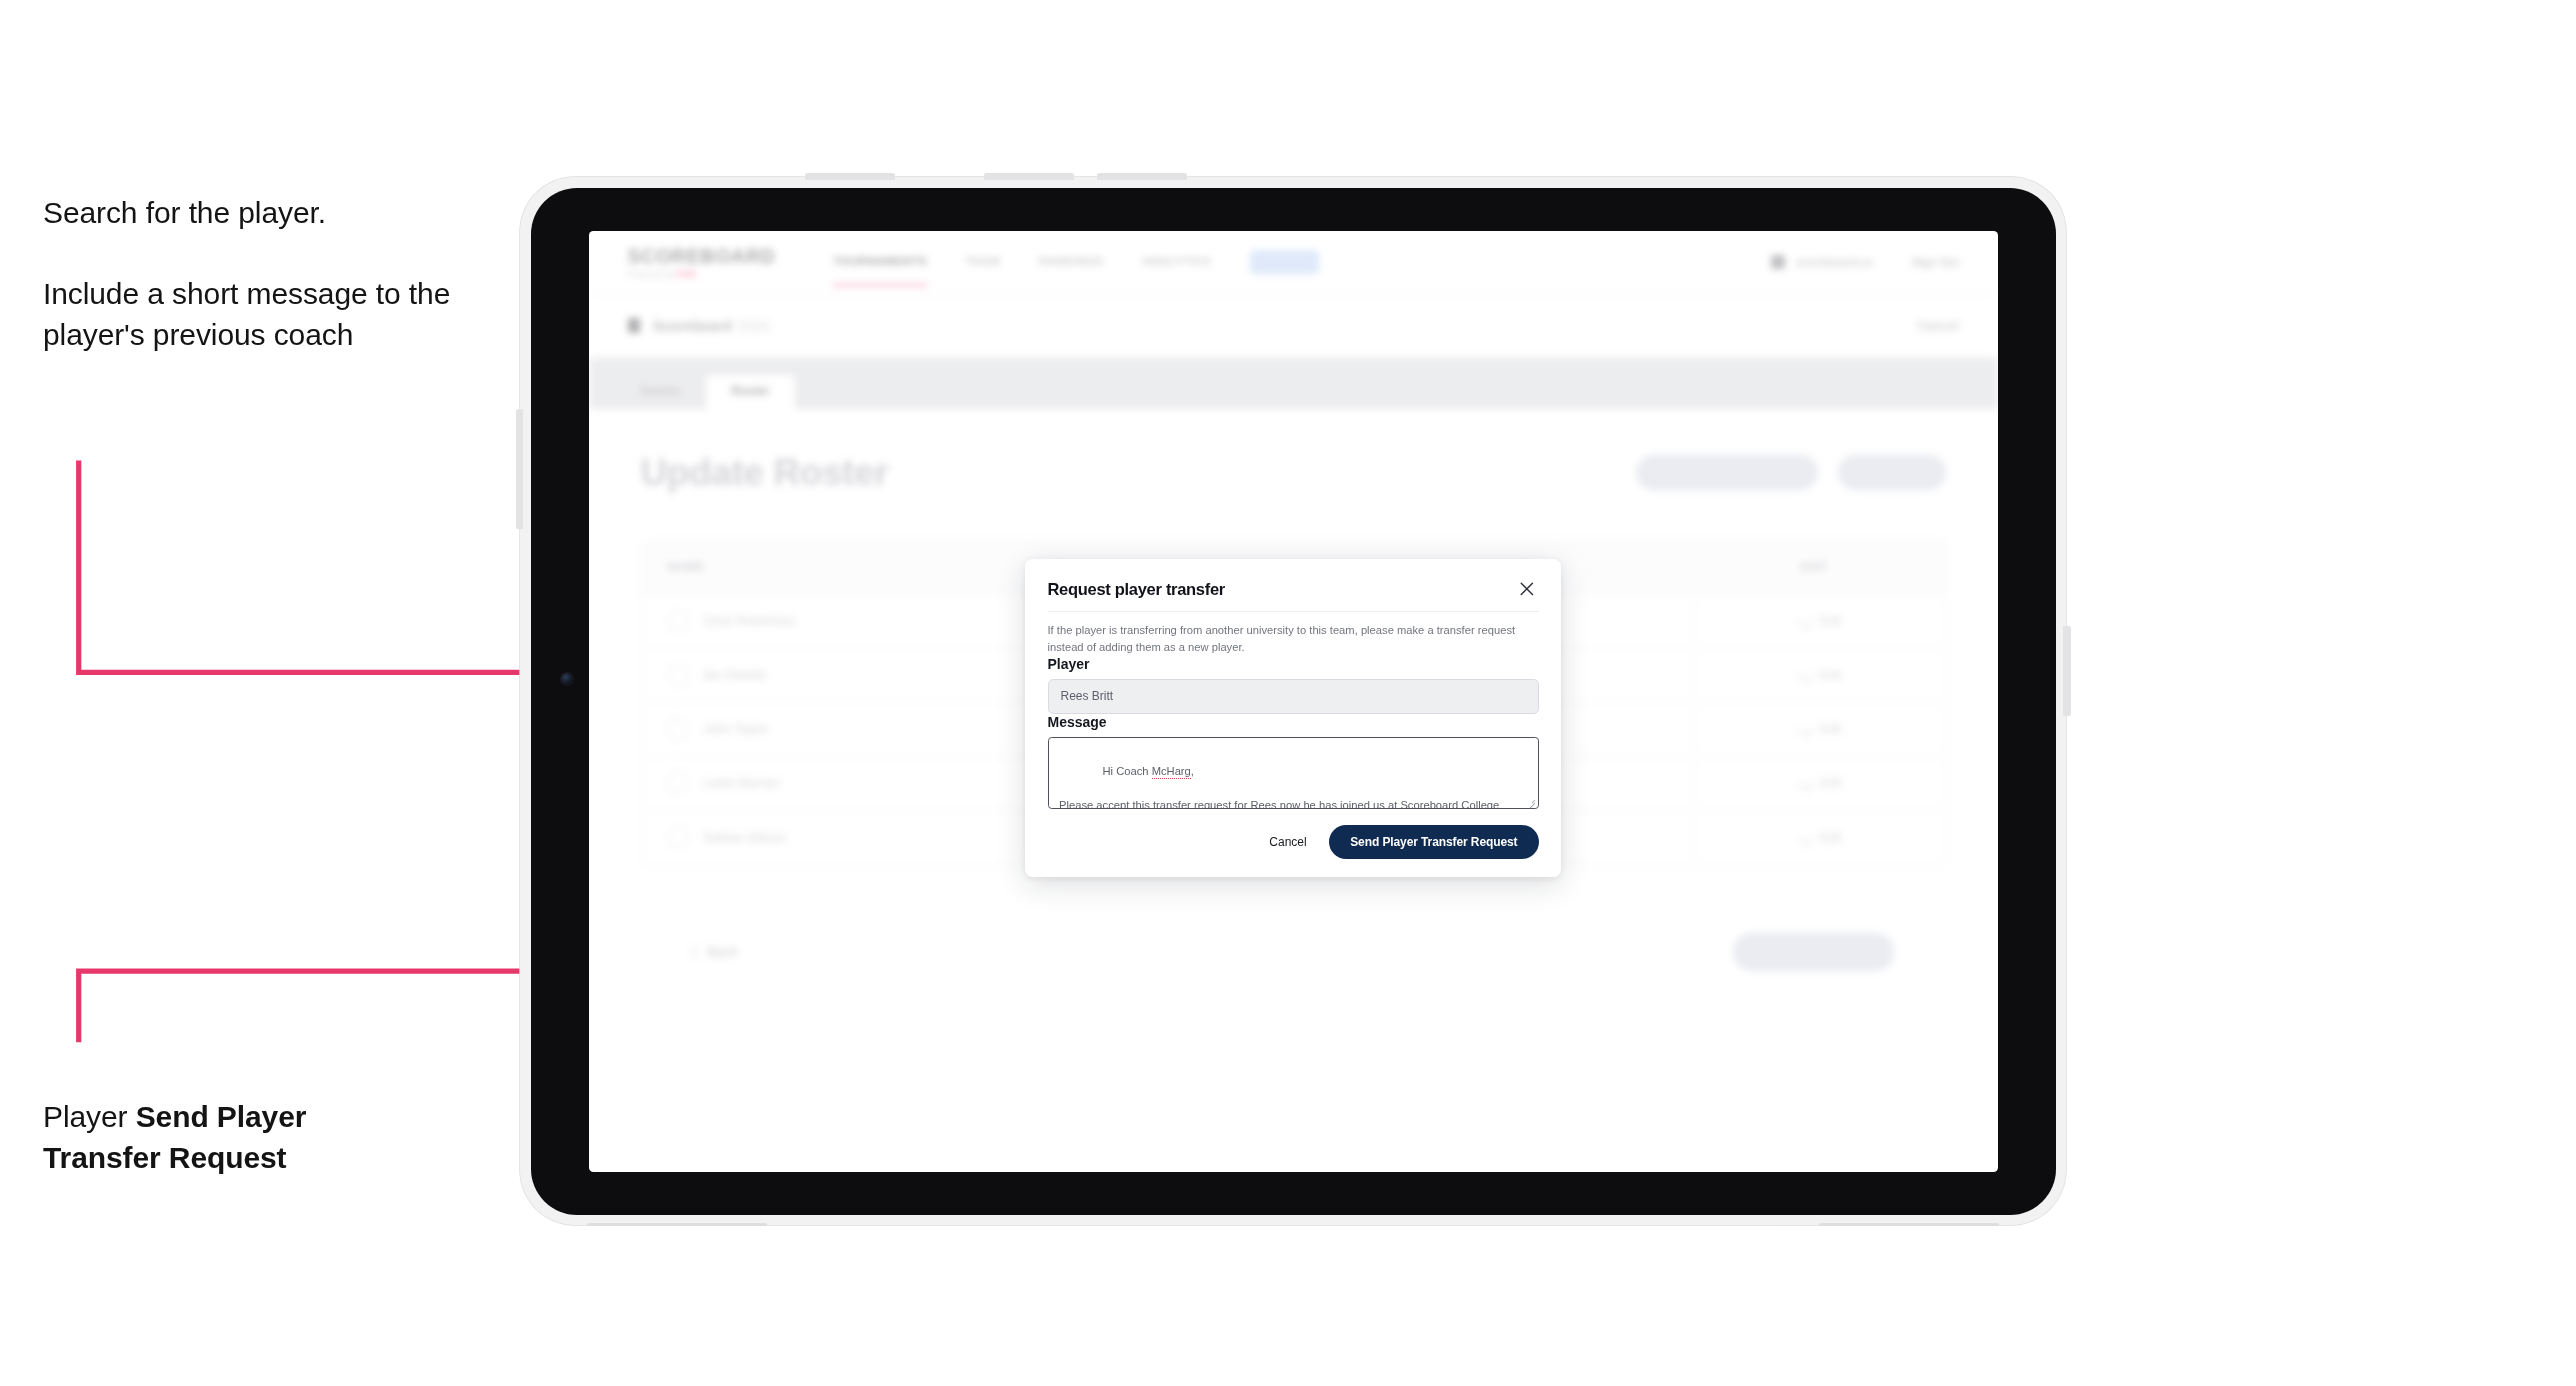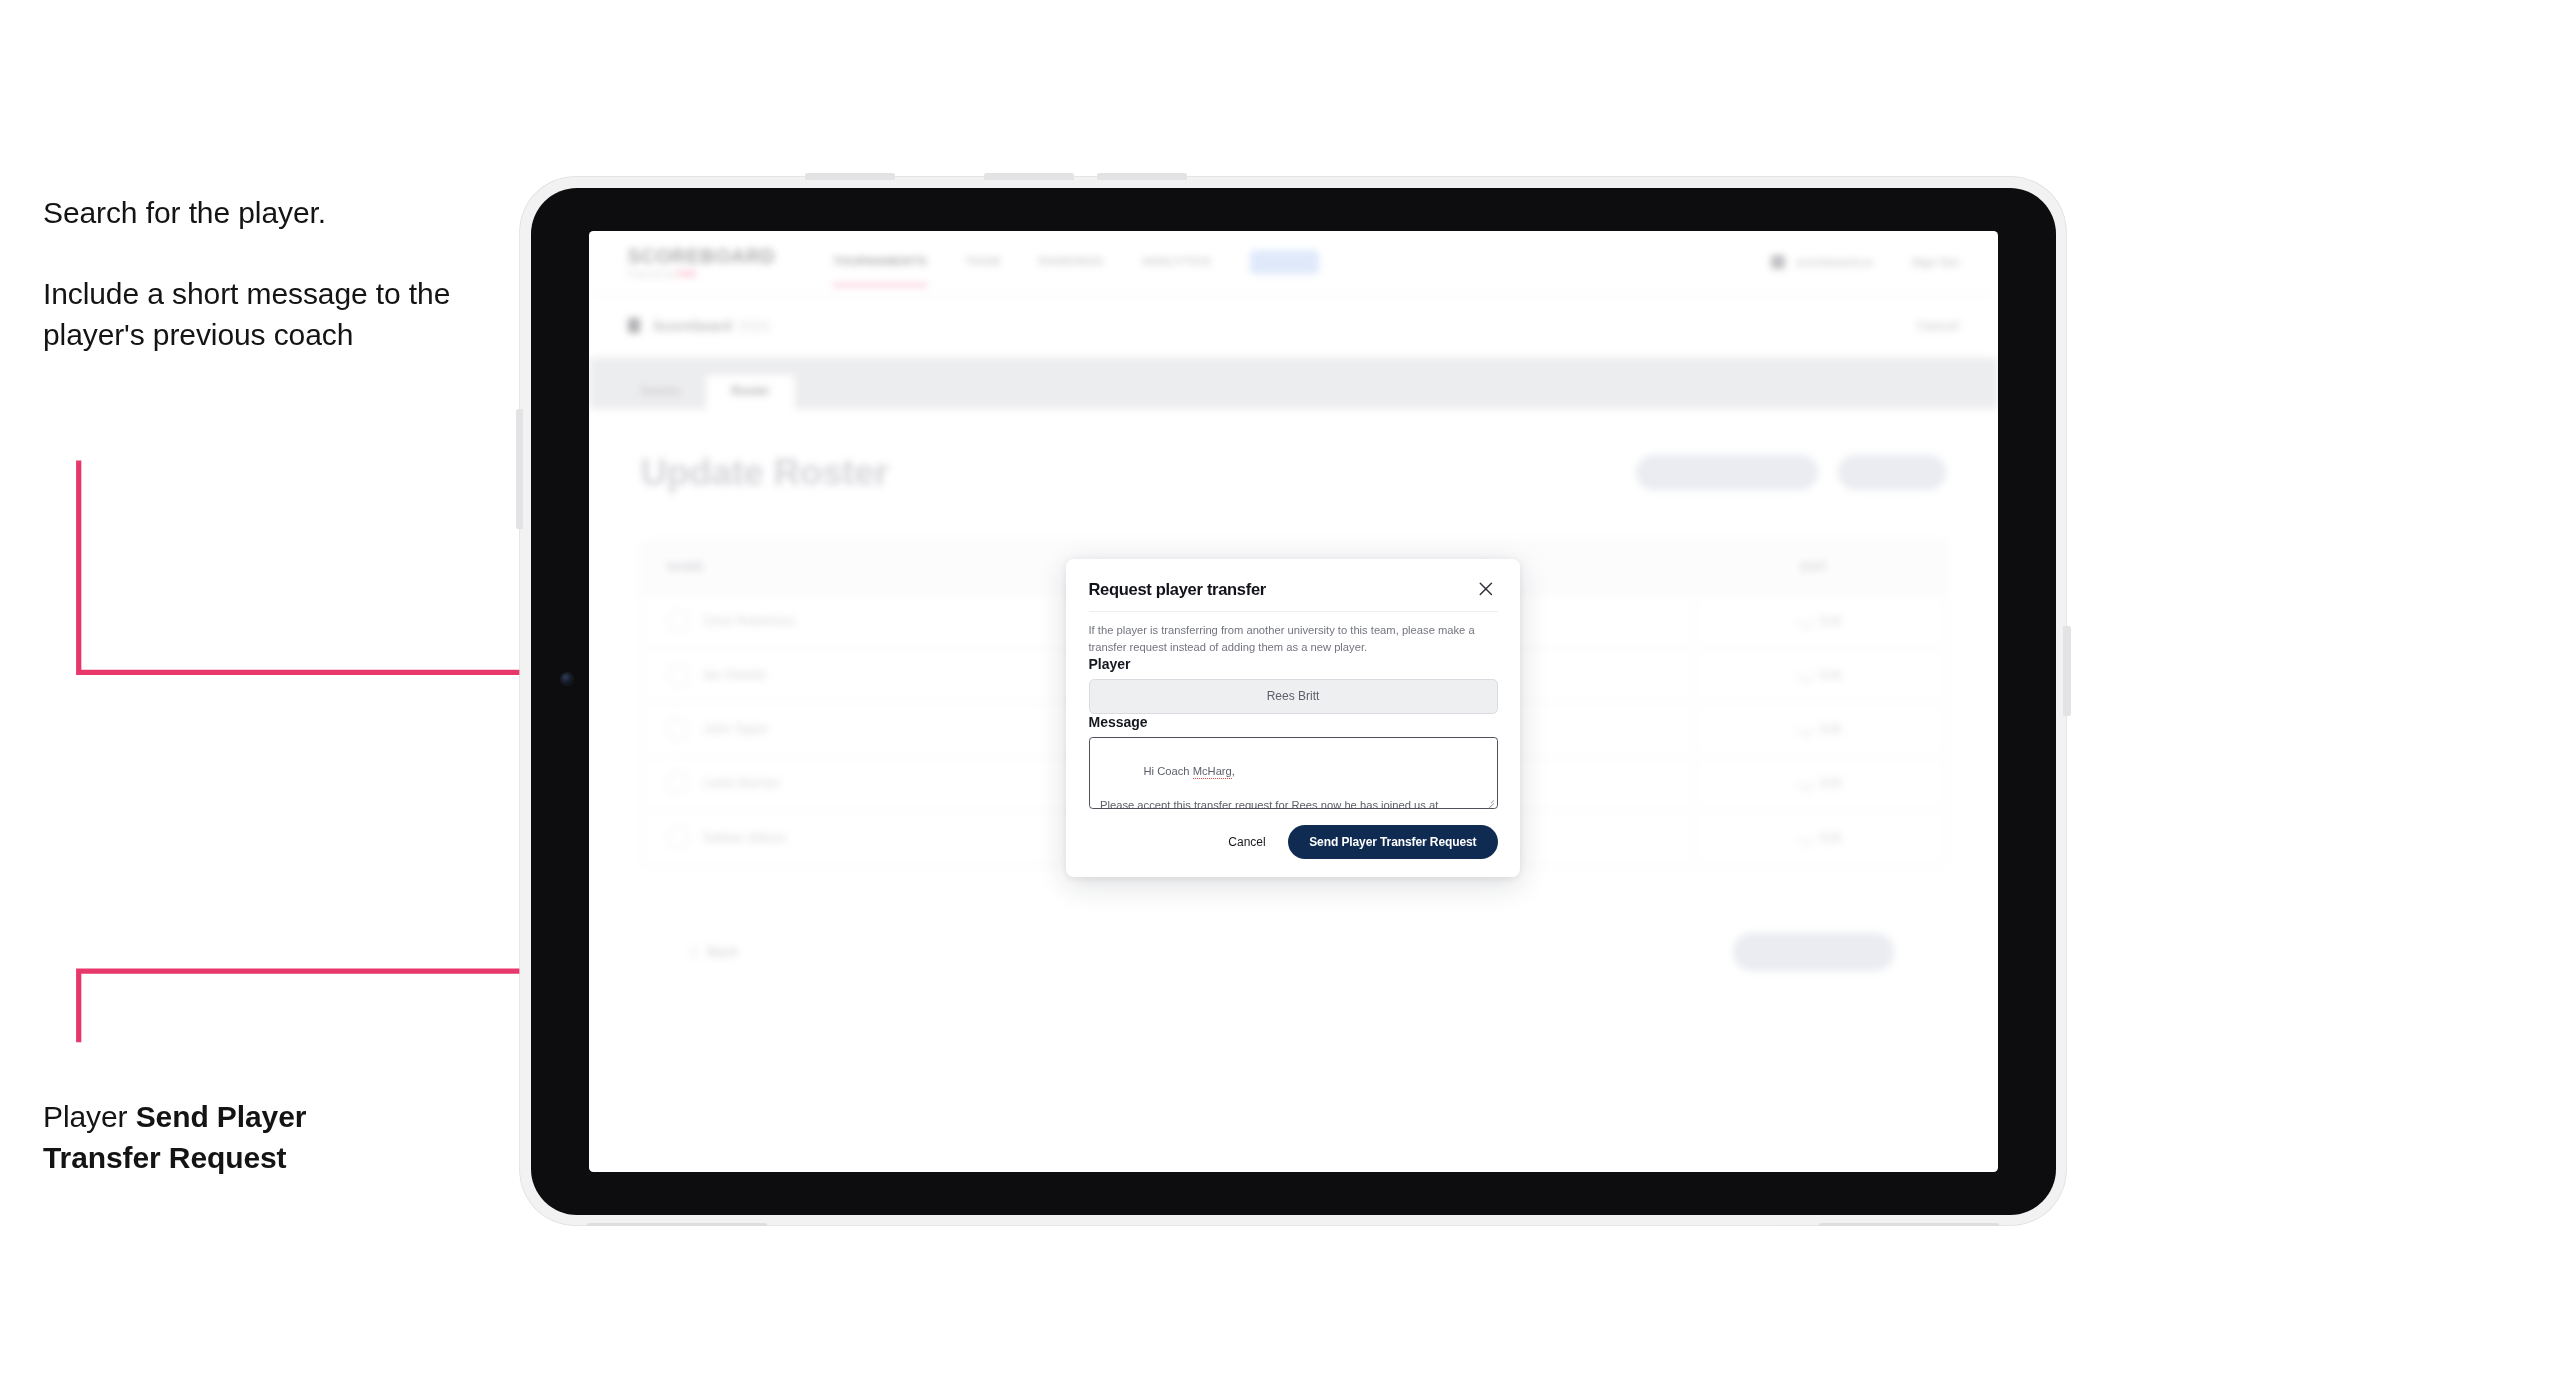--- a/index.html
+++ b/index.html
@@ -310,21 +310,21 @@
   #modal-scrim {
     position: absolute;
     inset: 0;
     background: rgba(255,255,255,0.0);
   }
   #modal {
     position: absolute;
     left: 50%;
     transform: translateX(-50%);
     top: 328px;
-    width: 454px;
+    width: 536px;
     background: #ffffff;
     border-radius: 7.5px;
     box-shadow: 0 7.5px 30px rgba(22,26,40,0.14), 0 1.5px 7.5px rgba(22,26,40,0.07);
     padding: 21px 22.5px 18px;
     box-sizing: border-box;
   }
   #modal-head {
     display: flex;
     align-items: flex-start;
     justify-content: space-between;
@@ -362,21 +362,20 @@
     width: 100%;
     box-sizing: border-box;
     background: #eeeff1;
     border: 0.7px solid #d9dbe0;
     border-radius: 5.2px;
     padding: 9.7px 12px;
     font-size: 12px;
     color: #5d6069;
     font-family: "Liberation Sans", sans-serif;
     outline: none;
-    text-align: center;
   }
   #message-input {
     width: 100%;
     box-sizing: border-box;
     background: #ffffff;
     border: 1.1px solid #4e5159;
     border-radius: 3.7px;
     padding: 8.2px 10.5px;
     font-size: 11.2px;
     line-height: 1.52;

